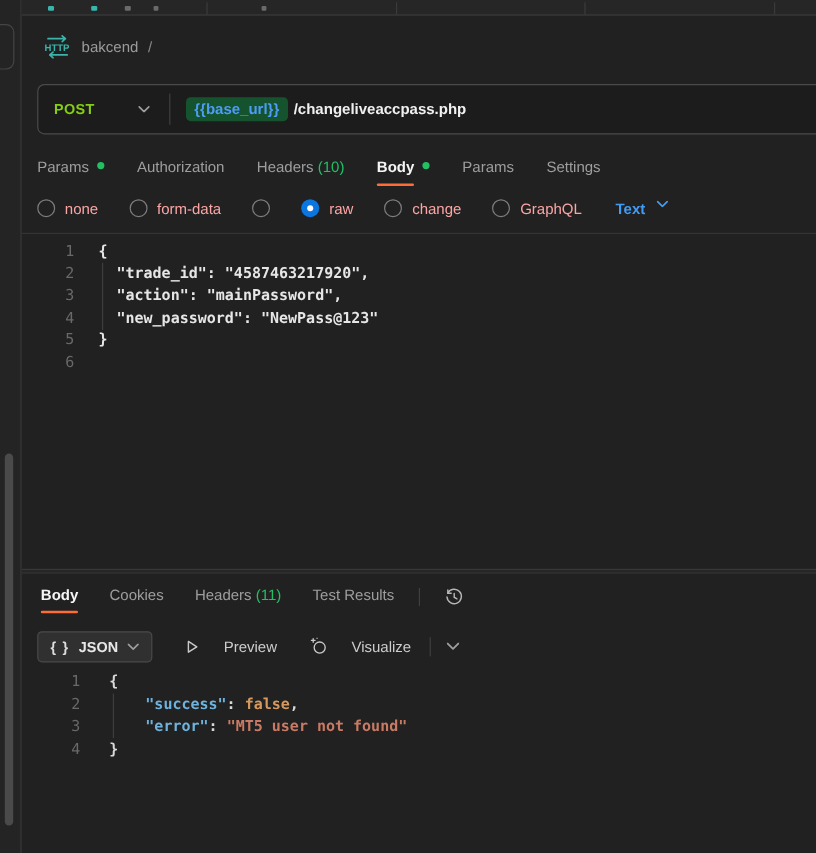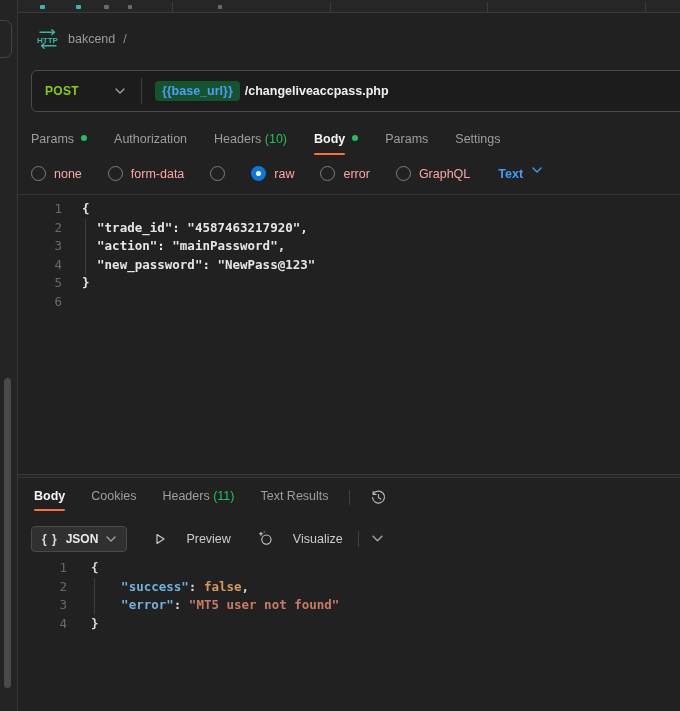--- a/index.html
+++ b/index.html
@@ -164,21 +164,21 @@
           </label><label class="mode">
             <span class="radio"></span>
             <span>form-data</span>
           </label><label class="mode">
             <span class="radio"></span>
           </label><label class="mode">
             <span class="radio sel"></span>
             <span>raw</span>
           </label><label class="mode">
             <span class="radio"></span>
-            <span>error</span>
+            <span>change</span>
           </label><label class="mode">
             <span class="radio"></span>
             <span>GraphQL</span>
           </label></span>
       <span class="format-select">
         <span>Text</span>
         <span style="display:flex">
           <svg width="10" height="6" viewBox="0 0 10 6" fill="none" stroke="currentColor" stroke-width="1.4" stroke-linecap="round" stroke-linejoin="round">
               <path d="M1 1 L5 5 L9 1"></path>
             </svg>
@@ -217,21 +217,21 @@
     <div class="splitter"></div>
 
     <div class="resp-tabs">
       <span id="resp-tabs-mount" style="display:contents"><div class="tab active">
             <span class="tab-text">Body</span>
           </div><div class="tab">
             <span class="tab-text">Cookies</span>
           </div><div class="tab">
             <span class="tab-text">Headers<span class="tab-count"> (11)</span></span>
           </div><div class="tab">
-            <span class="tab-text">Text Results</span>
+            <span class="tab-text">Test Results</span>
           </div></span>
       <span class="tabs-vdiv"></span>
       <button class="history-btn">
         <svg width="17" height="17" viewBox="0 0 17 17" fill="none" stroke="#b6b6b6" stroke-width="1.2" stroke-linecap="round">
           <path d="M3.2 5.2 A6 6 0 1 1 2.5 8.5"></path>
           <path d="M3.2 2.6 V5.4 H6"></path>
           <path d="M8.5 5.5 V8.7 L10.8 10"></path>
         </svg>
       </button>
     </div>

